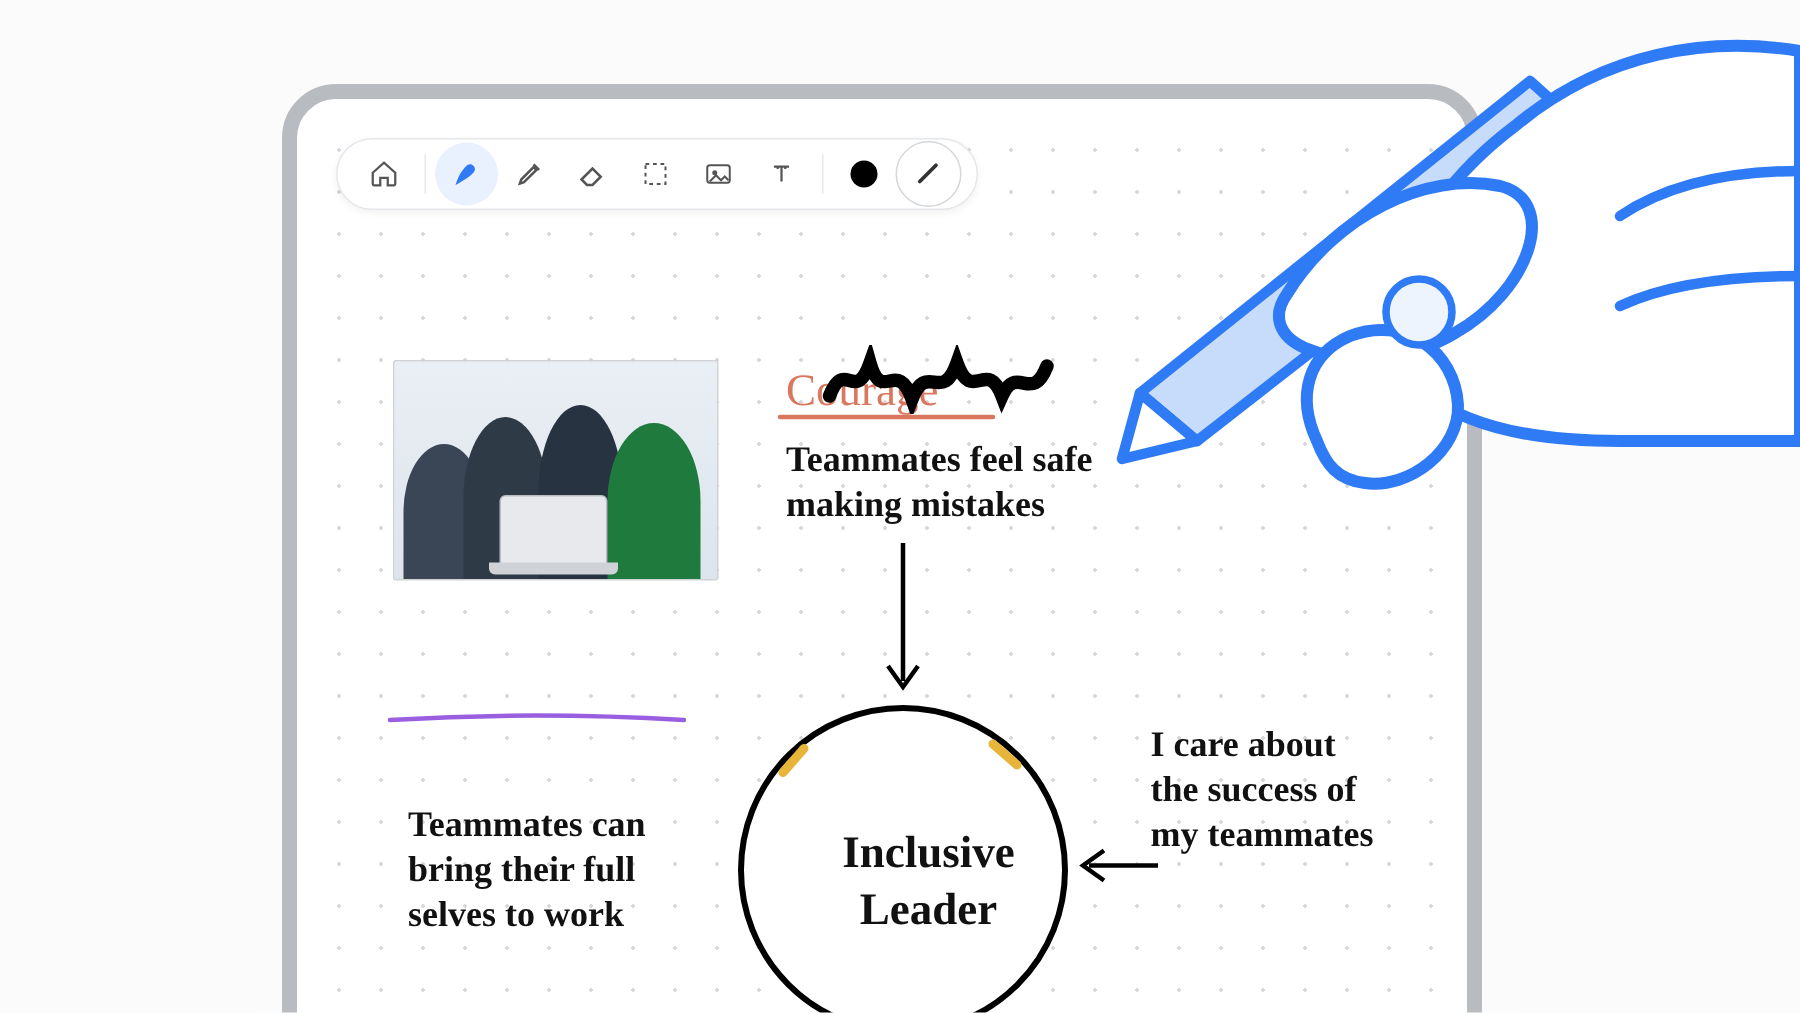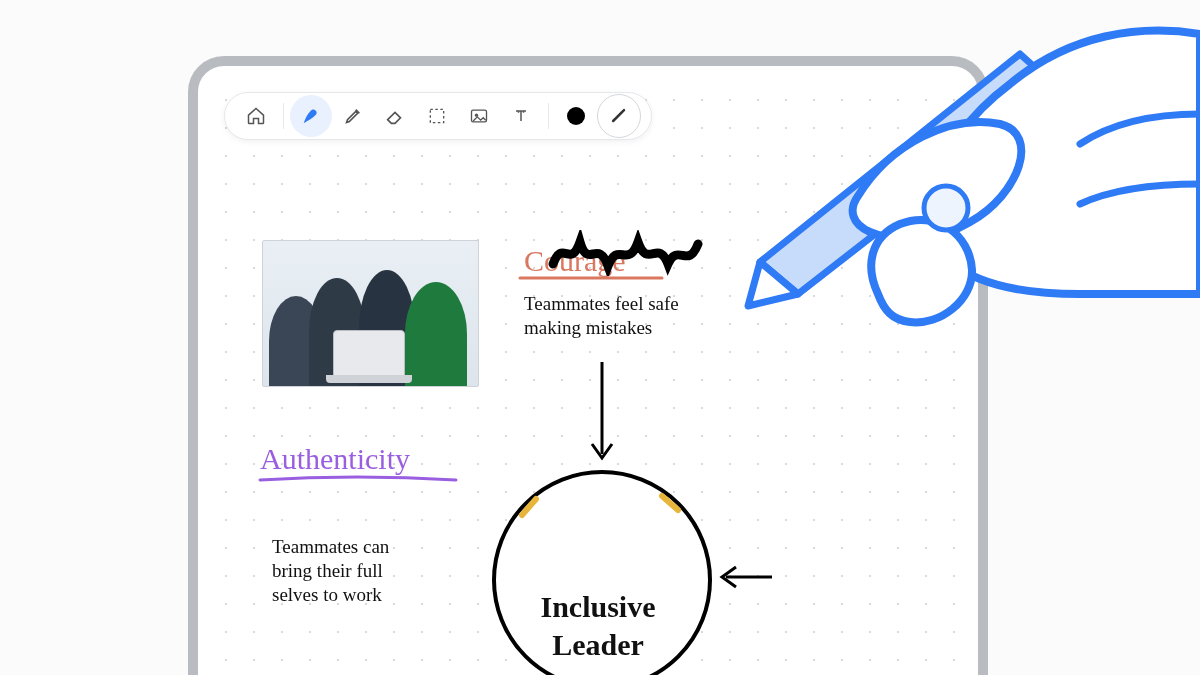--- a/index.html
+++ b/index.html
@@ -14,21 +14,21 @@
   
   .toolbar{position:absolute;left:12px;top:12px;height:46px;background:#fff;border:1px solid #e5e7eb;border-radius:28px;box-shadow:0 2px 6px rgba(0,0,0,.06);display:flex;align-items:center;padding:0 10px;gap:0;}
   .tbtn{width:42px;height:42px;display:flex;align-items:center;justify-content:center;border-radius:50%;}
   .tbtn.sel{background:#e9f1fe;}
   .sep{width:1px;height:26px;background:#e6e8eb;margin:0 6px;}
   .col-dot{width:18px;height:18px;border-radius:50%;background:#000;}
   .stroke-btn{border:1px solid #d4d7db;}
   
   .hw{font-family:"Comic Sans MS","Segoe Script","Bradley Hand",cursive;color:#111;line-height:1.25;position:absolute;white-space:pre-line;}
   .h-head{font-size:30px;}
-  .h-body{font-size:19px;}
+  .h-body{font-size:24px;font-weight:bold;}
   .h-center{font-size:30px;font-weight:600;text-align:center;}
   
   .photo{position:absolute;left:50px;top:160px;width:215px;height:145px;border-radius:2px;overflow:hidden;border:1px solid #cfd2d6;background:linear-gradient(180deg,#e9eff5 0%,#dde4eb 100%);}
   .person{position:absolute;bottom:0;border-radius:50% 50% 0 0;}
   .laptop{position:absolute;bottom:8px;left:70px;width:70px;height:46px;background:#e7e9ec;border:1px solid #b9bdc2;border-radius:4px 4px 0 0;}
   .laptop:after{content:"";position:absolute;bottom:-6px;left:-8px;width:86px;height:8px;background:#cfd2d6;border-radius:0 0 4px 4px;}
 </style>
 </head>
 <body>
 
@@ -99,33 +99,35 @@
       <svg style="position:absolute;left:300px;top:156px;" width="180" height="50">
         <line x1="8" y1="42" x2="150" y2="42" stroke="#d9775f" stroke-width="3" stroke-linecap="round"></line>
       </svg>
 
       <svg style="position:absolute;left:336px;top:150px;" width="170" height="46">
         <path d="M5 34 C 15 8, 22 40, 32 12 C 40 40, 50 8, 60 36 C 70 10, 80 40, 90 12 C 100 40, 110 8, 120 34 C 130 12, 140 40, 150 14" fill="none" stroke="#000" stroke-width="9" stroke-linecap="round"></path>
       </svg>
       <div class="hw h-body" style="left:312px;top:212px;">Teammates feel safe
 making mistakes</div>
 
-      <div class="hw h-head" style="left:48px;top:360px;color:#9a5fe0;">Authenticity</div>
       <svg style="position:absolute;left:44px;top:392px;" width="210" height="14">
         <path d="M4 8 Q 100 2 200 8" stroke="#9a5fe0" stroke-width="3" fill="none" stroke-linecap="round"></path>
       </svg>
       <div class="hw h-body" style="left:60px;top:410px;margin-top:45px;">Teammates can
 bring their full
 selves to work</div>
 
+      <div class="hw h-body" style="left:555px;top:402px;">I care about
+the success of
+my teammates</div>
 
       <svg style="position:absolute;left:270px;top:380px;" width="240" height="240">
         <circle cx="120" cy="120" r="108" fill="#fff" stroke="#000" stroke-width="4"></circle>
       </svg>
-      <div class="hw h-center" style="left:296px;top:470px;width:180px;margin-top:38px;">Inclusive
+      <div class="hw h-center" style="left:317px;top:470px;width:180px;">Inclusive
 Leader</div>
 
       <svg style="position:absolute;left:270px;top:380px;" width="240" height="240">
         <path d="M40 55 l14 -16" stroke="#e7b53a" stroke-width="6" stroke-linecap="round"></path>
         <path d="M196 50 l-16 -14" stroke="#e7b53a" stroke-width="6" stroke-linecap="round"></path>
       </svg>
 
       <svg style="position:absolute;left:370px;top:278px;" width="40" height="112">
         <line x1="20" y1="4" x2="20" y2="96" stroke="#000" stroke-width="3"></line>
         <path d="M10 86 L20 100 L30 86" fill="none" stroke="#000" stroke-width="3"></path>

